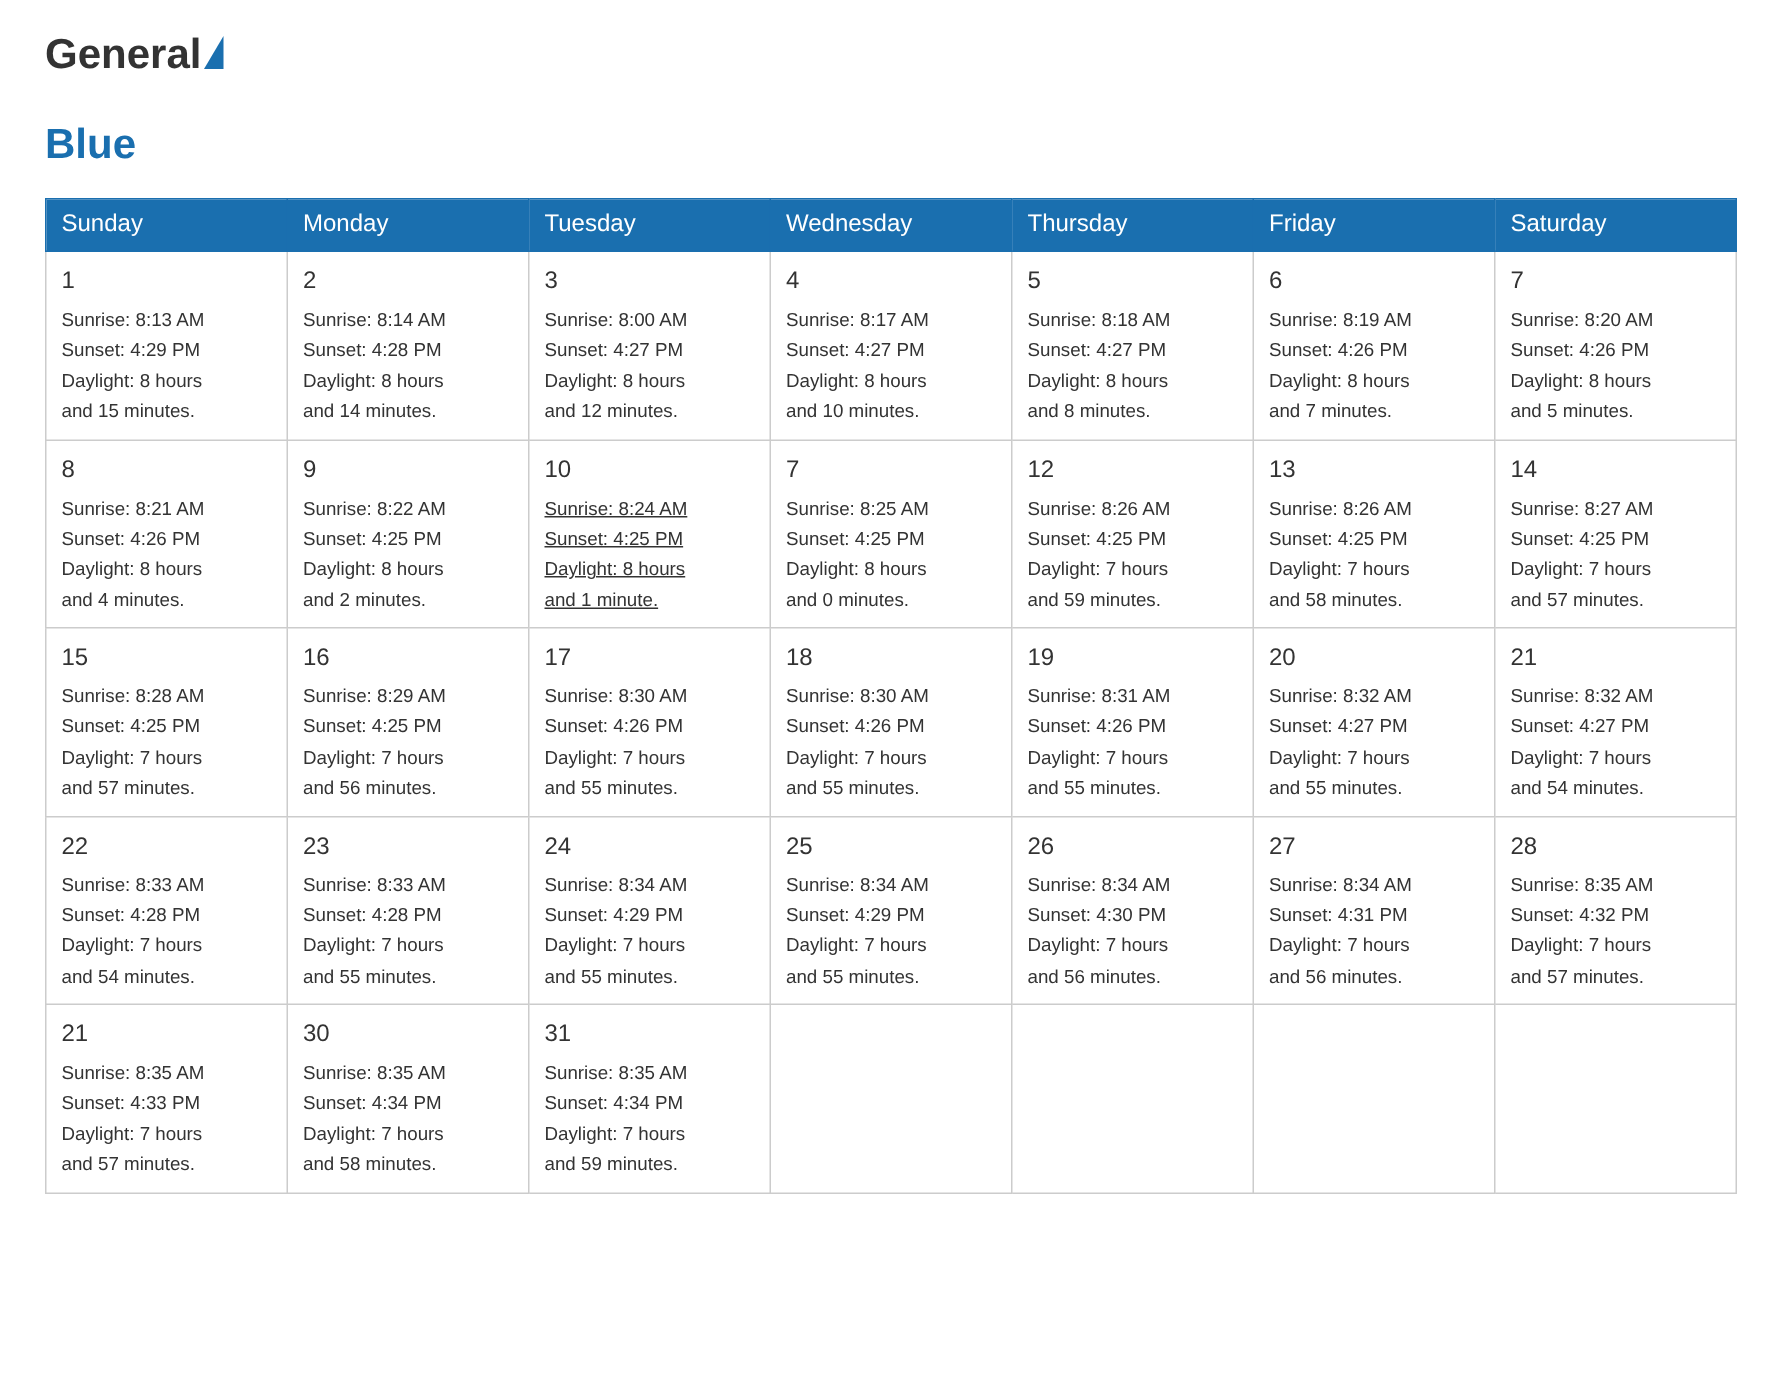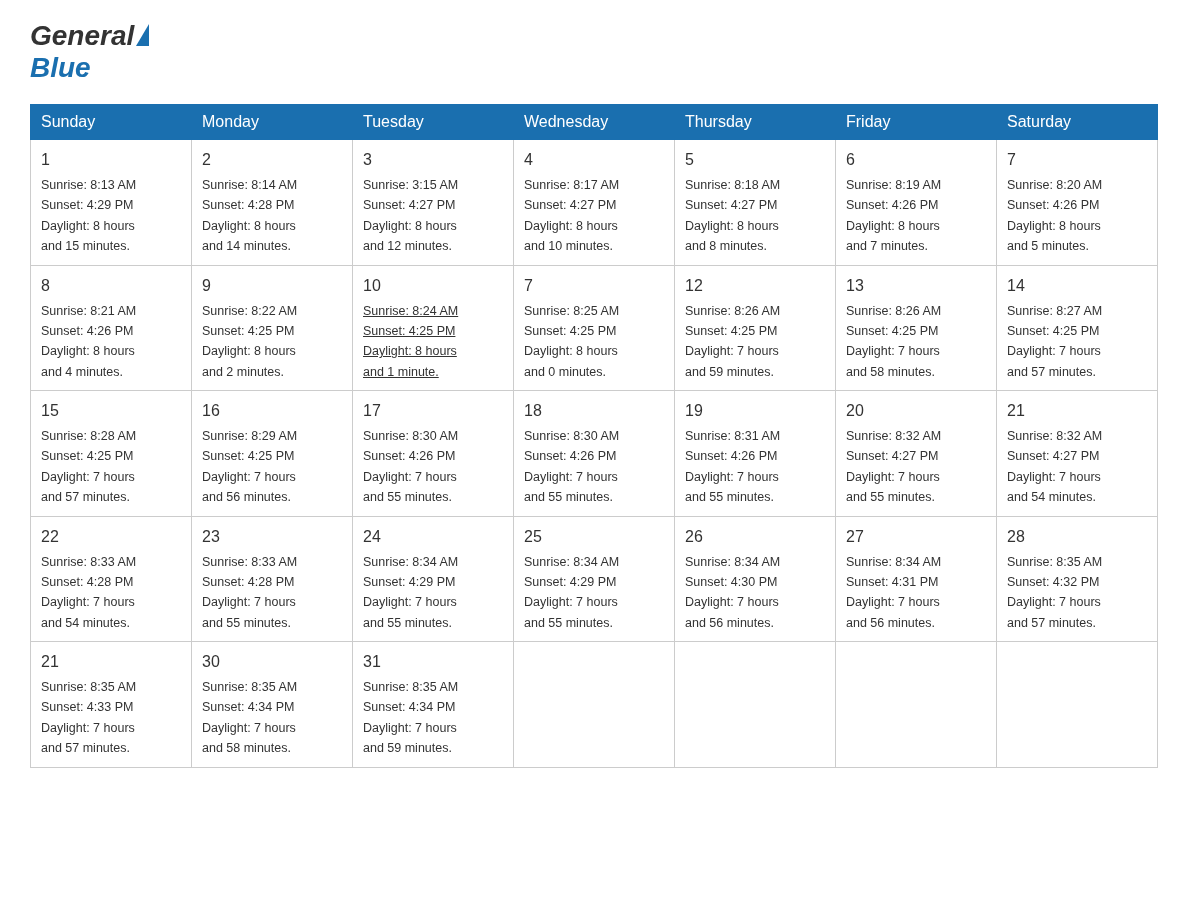--- a/index.html
+++ b/index.html
@@ -7,40 +7,40 @@
       font-family: Arial, sans-serif;
       background: #fff;
       color: #333;
       padding: 20px 30px;
     }
     .header {
       display: flex;
       justify-content: space-between;
       align-items: center;
       margin-bottom: 20px;
-      font-style: italic;
     }
     .logo {
       display: flex;
       flex-direction: column;
       align-items: flex-start;
     }
     .logo-text {
       display: flex;
       align-items: center;
     }
     .logo-general {
       font-size: 28px;
       font-weight: bold;
       color: #333;
     }
     .logo-blue-text {
       font-size: 28px;
       font-weight: bold;
       color: #1a6faf;
+      margin-top: 28px;
     }
     .title-section {
       text-align: right;
     }
     .month-title {
       font-size: 52px;
       font-weight: normal;
       color: #222;
       line-height: 1.1;
     }
@@ -124,21 +124,21 @@
   <tbody id="calendar-body">
   <tr>
         <td><span class="day-number">1</span><span class="day-info" style="white-space: pre-line;">Sunrise: 8:13 AM
 Sunset: 4:29 PM
 Daylight: 8 hours
 and 15 minutes.</span></td>
         <td><span class="day-number">2</span><span class="day-info" style="white-space: pre-line;">Sunrise: 8:14 AM
 Sunset: 4:28 PM
 Daylight: 8 hours
 and 14 minutes.</span></td>
-        <td><span class="day-number">3</span><span class="day-info" style="white-space: pre-line;">Sunrise: 3:15 AM
+        <td><span class="day-number">3</span><span class="day-info" style="white-space: pre-line;">Sunrise: 8:00 AM
 Sunset: 4:27 PM
 Daylight: 8 hours
 and 12 minutes.</span></td>
         <td><span class="day-number">4</span><span class="day-info" style="white-space: pre-line;">Sunrise: 8:17 AM
 Sunset: 4:27 PM
 Daylight: 8 hours
 and 10 minutes.</span></td>
         <td><span class="day-number">5</span><span class="day-info" style="white-space: pre-line;">Sunrise: 8:18 AM
 Sunset: 4:27 PM
 Daylight: 8 hours

